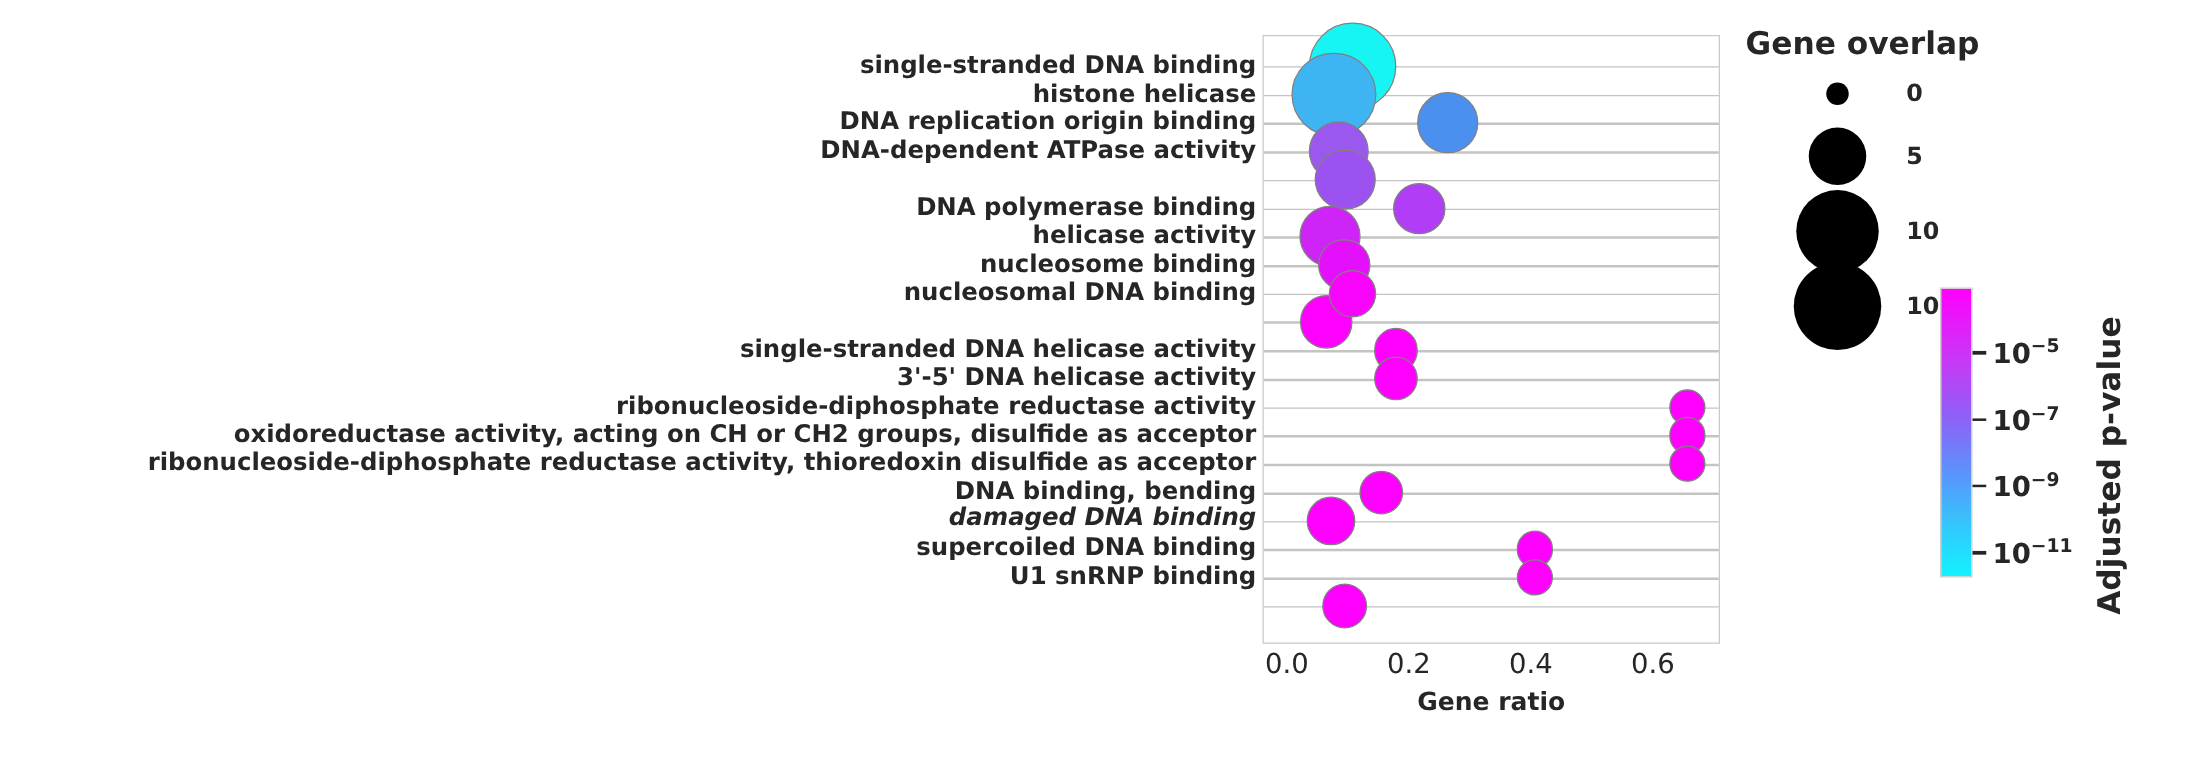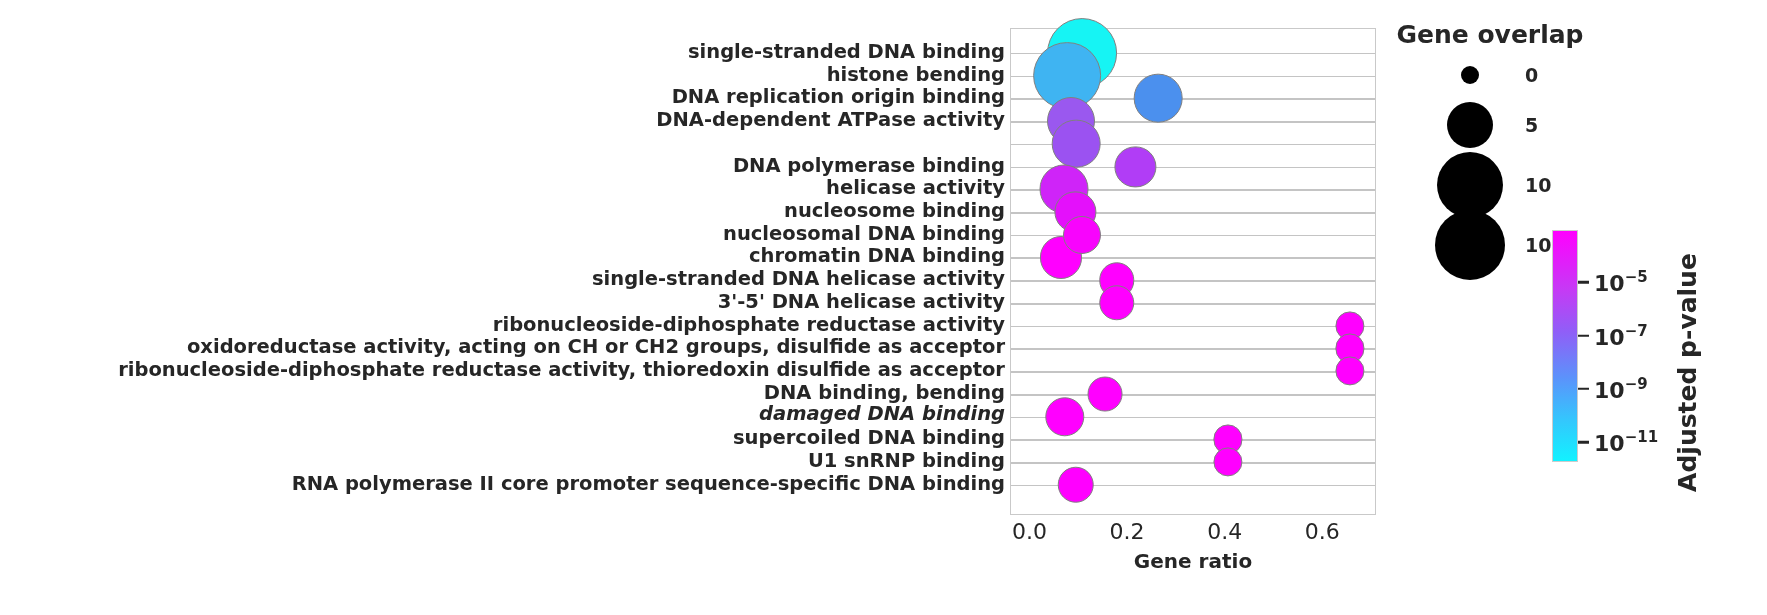--- a/index.html
+++ b/index.html
@@ -54,38 +54,36 @@
   #cbtitle span{display:block;transform:rotate(-90deg);white-space:nowrap;
            font-size:25px;font-weight:bold;color:#262626;}
 </style>
 </head>
 <body>
 
 <div id="stage">
 
   <div id="ylabels">
       <div class="ylab" style="top: 51.8725px;">single-stranded DNA binding</div>
-      <div class="ylab" style="top: 74.6083px;">histone bending</div>
+      <div class="ylab" style="top: 74.6083px;">histone helicase</div>
       <div class="ylab" style="top: 97.3441px;">DNA replication origin binding</div>
       <div class="ylab" style="top: 120.08px;">DNA-dependent ATPase activity</div>
       <div class="ylab" style="top: 165.551px; margin-left: 12px;">DNA polymerase binding</div>
       <div class="ylab" style="top: 188.287px;">helicase activity</div>
       <div class="ylab" style="top: 211.023px;">nucleosome binding</div>
       <div class="ylab" style="top: 233.759px;">nucleosomal DNA binding</div>
-      <div class="ylab" style="top: 256.494px;">chromatin DNA binding</div>
       <div class="ylab" style="top: 279.23px;">single-stranded DNA helicase activity</div>
       <div class="ylab" style="top: 301.966px;">3'-5' DNA helicase activity</div>
       <div class="ylab" style="top: 324.702px;">ribonucleoside-diphosphate reductase activity</div>
       <div class="ylab" style="top: 347.437px;">oxidoreductase activity, acting on CH or CH2 groups, disulfide as acceptor</div>
       <div class="ylab" style="top: 370.173px;">ribonucleoside-diphosphate reductase activity, thioredoxin disulfide as acceptor</div>
       <div class="ylab" style="top: 392.909px;">DNA binding, bending</div>
       <div class="ylab" style="top: 414px; font-style: italic;">damaged DNA binding</div>
       <div class="ylab" style="top: 438.38px;">supercoiled DNA binding</div>
       <div class="ylab" style="top: 461.116px;">U1 snRNP binding</div>
-      <div class="ylab" style="top: 483.852px;">RNA polymerase II core promoter sequence-specific DNA binding</div>
     </div>
 
   <div id="plot">
     <div id="gridlines">
         <div class="gridline" style="top: 23.8725px;"></div>
         <div class="gridline" style="top: 46.6083px;"></div>
         <div class="gridline" style="top: 69.3441px;"></div>
         <div class="gridline" style="top: 92.0798px;"></div>
         <div class="gridline" style="top: 114.816px;"></div>
         <div class="gridline" style="top: 137.551px;"></div>

